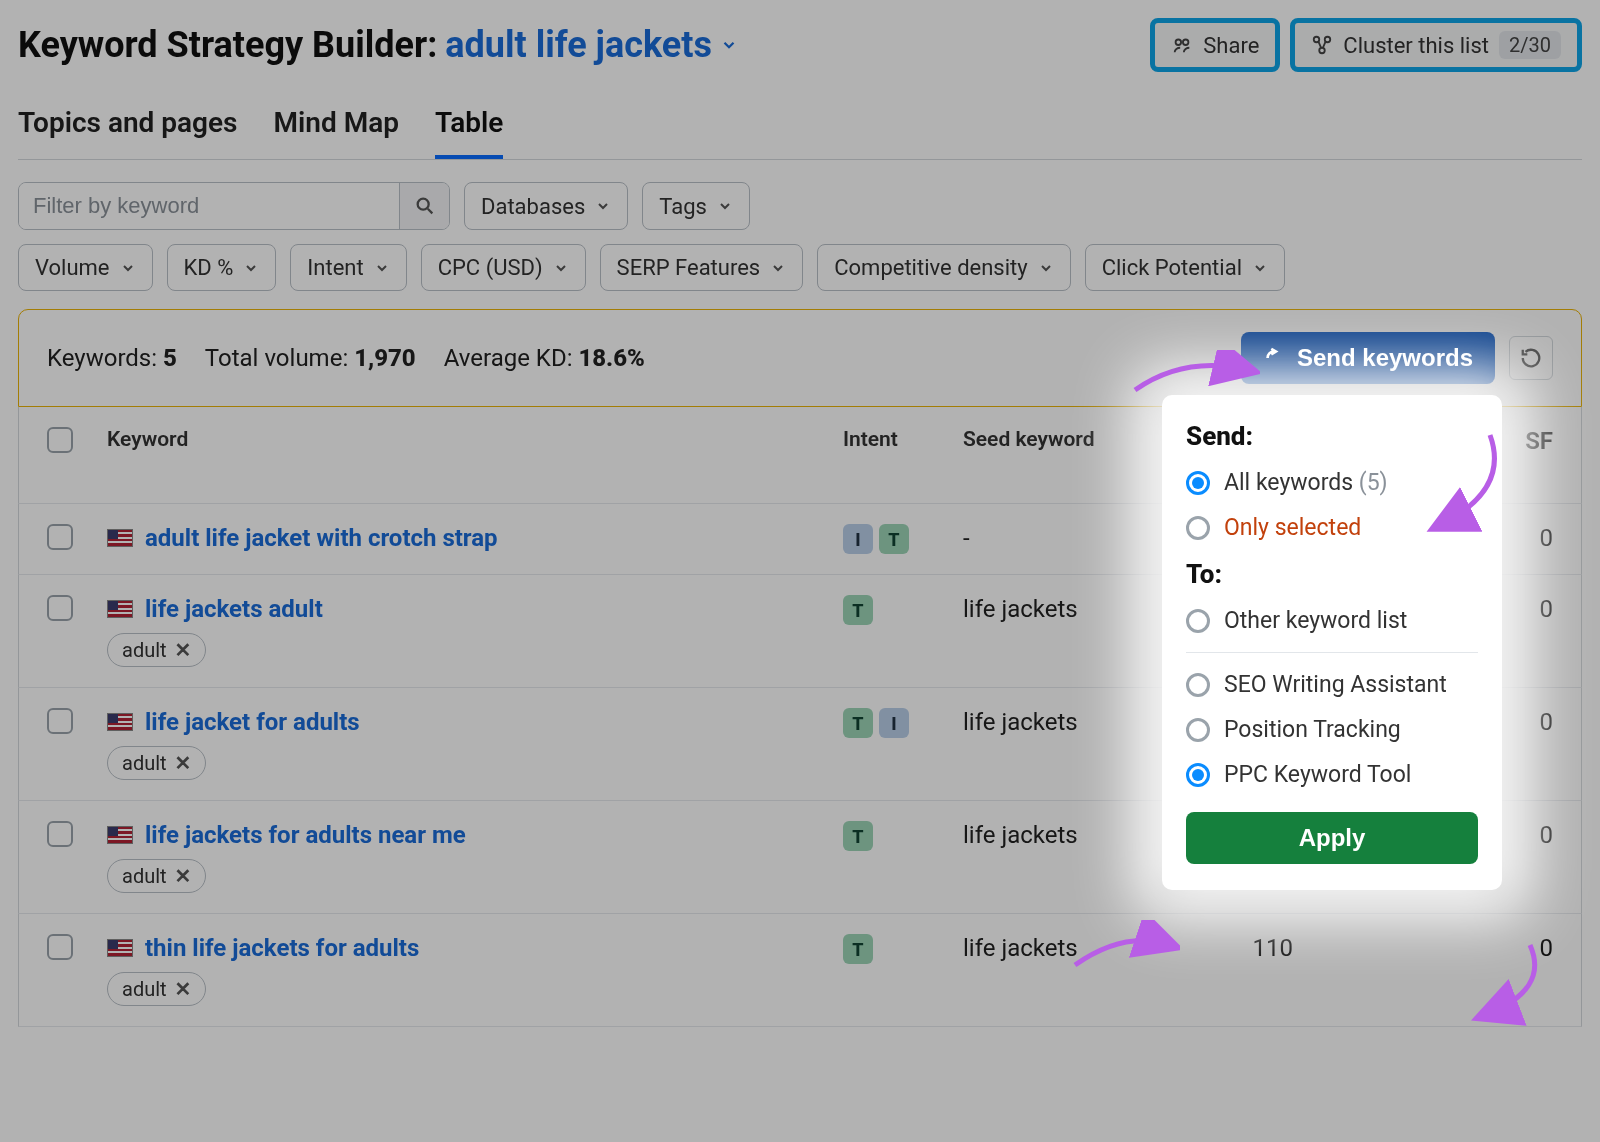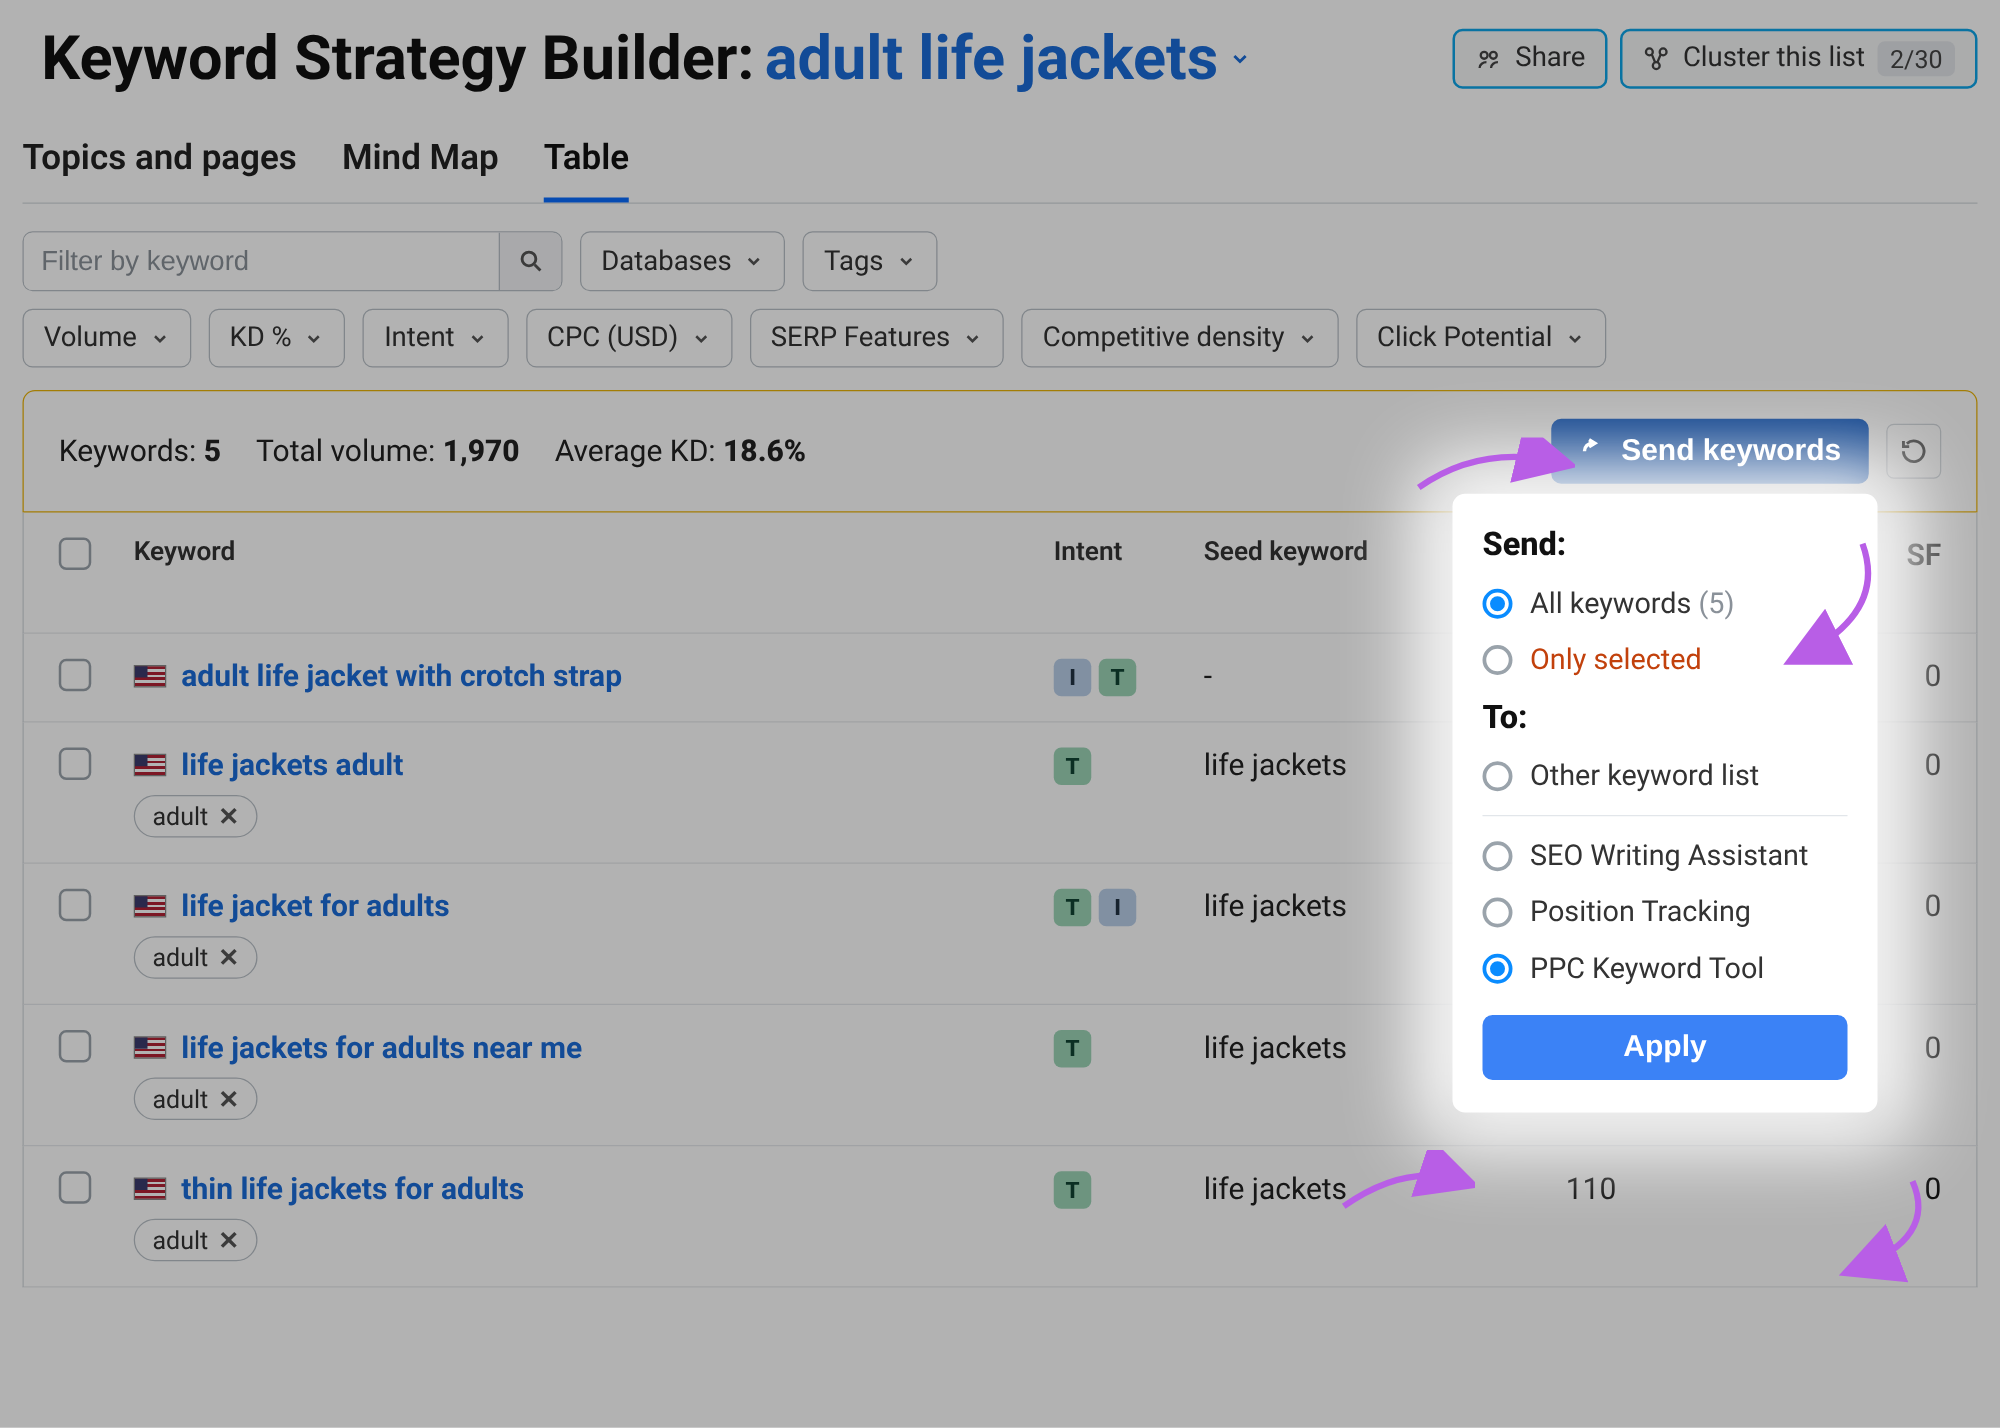--- a/index.html
+++ b/index.html
@@ -1,24 +1,24 @@
 <!DOCTYPE html>
 <html><head>
 <meta charset="utf-8">
 <style>
   * { box-sizing: border-box; margin: 0; padding: 0; }
   body { font-family: -apple-system, BlinkMacSystemFont, "Segoe UI", Roboto, Arial, sans-serif; background: #fff; color: #111; width: 1600px; height: 1142px; overflow: hidden; position: relative; }
   .dim-overlay { position: absolute; inset: 0; background: rgba(0,0,0,0.30); pointer-events:none; z-index: 50; }
   .page { padding: 18px 18px 0 18px; }
   .header-row { display:flex; align-items:center; justify-content:space-between; margin-bottom: 28px; }
-  .title-wrap { display:flex; align-items:center; gap: 8px; font-size: 49px; font-weight: 700; margin-left: 15px; }
+  .title-wrap { display:flex; align-items:center; gap: 8px; font-size: 36px; font-weight: 700; }
   .title-wrap .topic { color:#1a6cd8; font-weight:700; display:flex; align-items:center; gap:8px; }
   .title-wrap .chev { width:18px; height:18px; }
   .header-actions { display:flex; gap:10px; }
-  .pill-btn { border:2px solid #0ea5e9; background:#f5f6f7; border-radius:8px; padding:8px 16px; font-size:22px; color:#333; display:flex; align-items:center; gap:10px; cursor:pointer; }
+  .pill-btn { border:5px solid #0ea5e9; background:#f5f6f7; border-radius:8px; padding:8px 16px; font-size:22px; color:#333; display:flex; align-items:center; gap:10px; cursor:pointer; }
   .pill-btn .count { background:#e3e6ea; border-radius:6px; padding:2px 10px; font-size:20px; color:#444; }
   .tabs { display:flex; gap:36px; border-bottom:1px solid #d5d9dd; margin-bottom: 22px; }
   .tab { font-size:28px; font-weight:600; color:#222; padding: 6px 0 16px 0; cursor:pointer; }
   .tab.active { color:#111; border-bottom: 4px solid #0a6cff; }
   .filters-row { display:flex; gap:14px; margin-bottom:14px; flex-wrap:wrap; }
   .filter-input-wrap { display:flex; border:1px solid #b9c0c7; border-radius:8px; overflow:hidden; }
   .filter-input { border:none; padding:10px 14px; font-size:22px; width:380px; background:#fff; color:#333; }
   .filter-input::placeholder { color:#8a9199; }
   .search-btn { width:50px; display:flex; align-items:center; justify-content:center; background:#f2f3f5; border-left:1px solid #b9c0c7; cursor:pointer; }
   .drop-btn { border:1px solid #b9c0c7; background:#fff; border-radius:8px; padding:10px 16px; font-size:22px; color:#333; display:flex; align-items:center; gap:10px; cursor:pointer; }
@@ -50,21 +50,21 @@
   
   .popover { position:absolute; top:395px; left:1162px; width:340px; background:#fff; border-radius:10px; box-shadow: 0 0 60px 30px rgba(255,255,255,0.95), 0 4px 20px rgba(0,0,0,0.2); padding: 26px 24px; z-index:100; }
   .popover h4 { font-size:26px; font-weight:800; margin-bottom:18px; }
   .radio-row { display:flex; align-items:center; gap:14px; font-size:23px; color:#333; margin-bottom:18px; cursor:pointer; }
   .radio-row.disabled { color:#c2410c; cursor:default; }
   .radio { width:24px; height:24px; border-radius:50%; border:3px solid #9aa3ab; display:inline-block; position:relative; flex-shrink:0; }
   .radio.sel { border-color:#0a8cff; }
   .radio.sel::after { content:""; position:absolute; inset:3px; background:#0a8cff; border-radius:50%; }
   .count-grey { color:#8a9199; }
   .divider { border:none; border-top:1px solid #e2e6ea; margin: 4px 0 18px 0; }
-  .apply-btn { width:100%; background:#3b82f6; color:#fff; border:none; border-radius:8px; padding:12px 0; font-size:24px; font-weight:600; cursor:pointer; margin-top:6px; }
+  .apply-btn { width:100%; background:#15803d; color:#fff; border:none; border-radius:8px; padding:12px 0; font-size:24px; font-weight:600; cursor:pointer; margin-top:6px; }
   
   .arrow { position:absolute; z-index:120; pointer-events:none; }
   svg { display:block; }
 </style>
 </head>
 <body>
 
 <div class="page">
   <div class="header-row">
     <div class="title-wrap">

